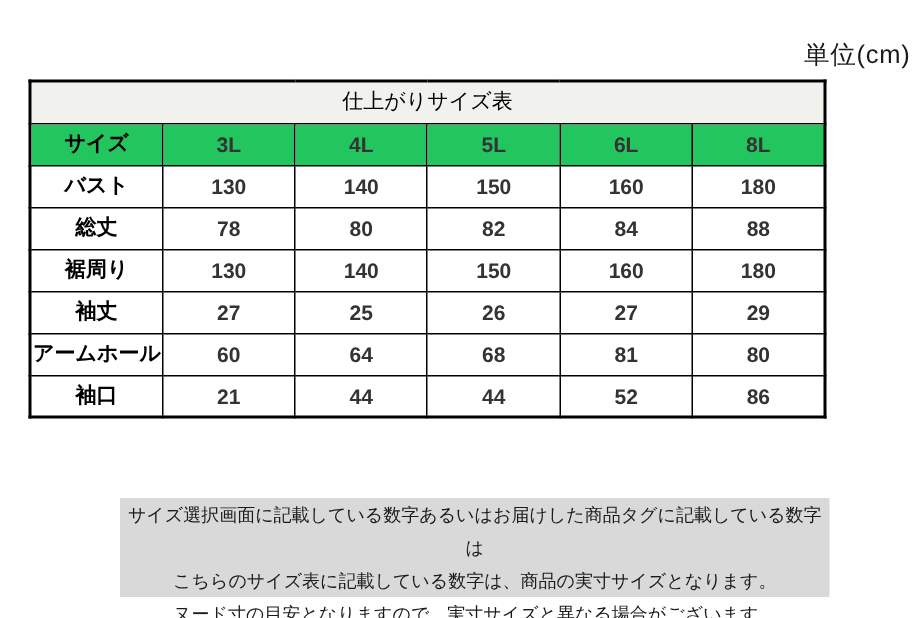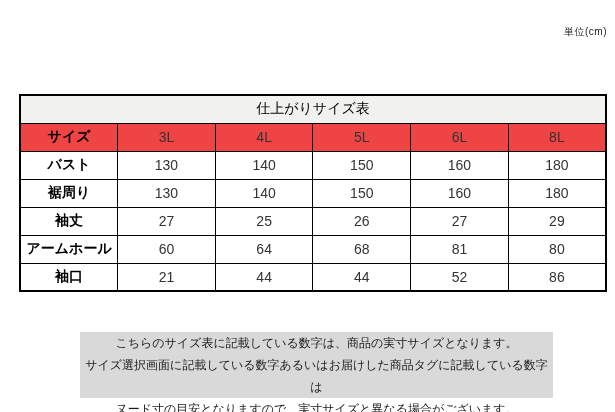--- a/index.html
+++ b/index.html
@@ -7,33 +7,32 @@
   body {
     position: relative;
     font-family: "Liberation Sans", "DejaVu Sans", sans-serif;
     color: #000;
     overflow: hidden;
   }
   .unit-label {
     position: absolute;
     top: 25px;
     right: 8px;
-    font-size: 10px;
+    font-size: 17px;
     color: #1a1a1a;
     letter-spacing: 0.5px;
   }
   table.size-chart {
     position: absolute;
     left: 19px;
     top: 53px;
-    width: 588px;
+    width: 532px;
     border-collapse: collapse;
     table-layout: fixed;
     border: 2px solid #000;
-    margin-top: 41px;
   }
   table.size-chart th,
   table.size-chart td {
     border: 1px solid #000;
     height: 28px;
     text-align: center;
     vertical-align: middle;
     font-size: 14px;
     overflow: hidden;
     white-space: nowrap;
@@ -41,30 +40,30 @@
   }
   td.table-title {
     background: #f1f2ee;
     font-size: 15px;
     font-weight: normal;
     color: #000;
     height: 27px;
   }
   tr.size-row th,
   tr.size-row td {
-    background: #ef4444;
+    background: #22c55e;
   }
   th.row-label {
     font-weight: bold;
     color: #000;
     font-size: 14px;
   }
   td.value-cell {
     color: #333333;
-    font-weight: normal;
+    font-weight: bold;
   }
   .note-box {
     position: absolute;
     left: 80px;
     top: 332px;
     width: 473px;
     height: 66px;
     background: #d9d9d9;
     text-align: center;
     font-size: 12px;
@@ -92,20 +91,28 @@
     </tr>
     <tr>
       <th class="row-label">バスト</th>
       <td class="value-cell">130</td>
       <td class="value-cell">140</td>
       <td class="value-cell">150</td>
       <td class="value-cell">160</td>
       <td class="value-cell">180</td>
     </tr>
     <tr>
+      <th class="row-label">総丈</th>
+      <td class="value-cell">78</td>
+      <td class="value-cell">80</td>
+      <td class="value-cell">82</td>
+      <td class="value-cell">84</td>
+      <td class="value-cell">88</td>
+    </tr>
+    <tr>
       <th class="row-label">裾周り</th>
       <td class="value-cell">130</td>
       <td class="value-cell">140</td>
       <td class="value-cell">150</td>
       <td class="value-cell">160</td>
       <td class="value-cell">180</td>
     </tr>
     <tr>
       <th class="row-label">袖丈</th>
       <td class="value-cell">27</td>
@@ -127,16 +134,16 @@
       <td class="value-cell">21</td>
       <td class="value-cell">44</td>
       <td class="value-cell">44</td>
       <td class="value-cell">52</td>
       <td class="value-cell">86</td>
     </tr>
   </tbody>
 </table>
 
 <div class="note-box">
+  <div>サイズ選択画面に記載している数字あるいはお届けした商品タグに記載している数字は</div>
   <div>こちらのサイズ表に記載している数字は、商品の実寸サイズとなります。</div>
-  <div>サイズ選択画面に記載している数字あるいはお届けした商品タグに記載している数字は</div>
   <div>ヌード寸の目安となりますので、実寸サイズと異なる場合がございます。</div>
 </div>
 
 </body></html>

